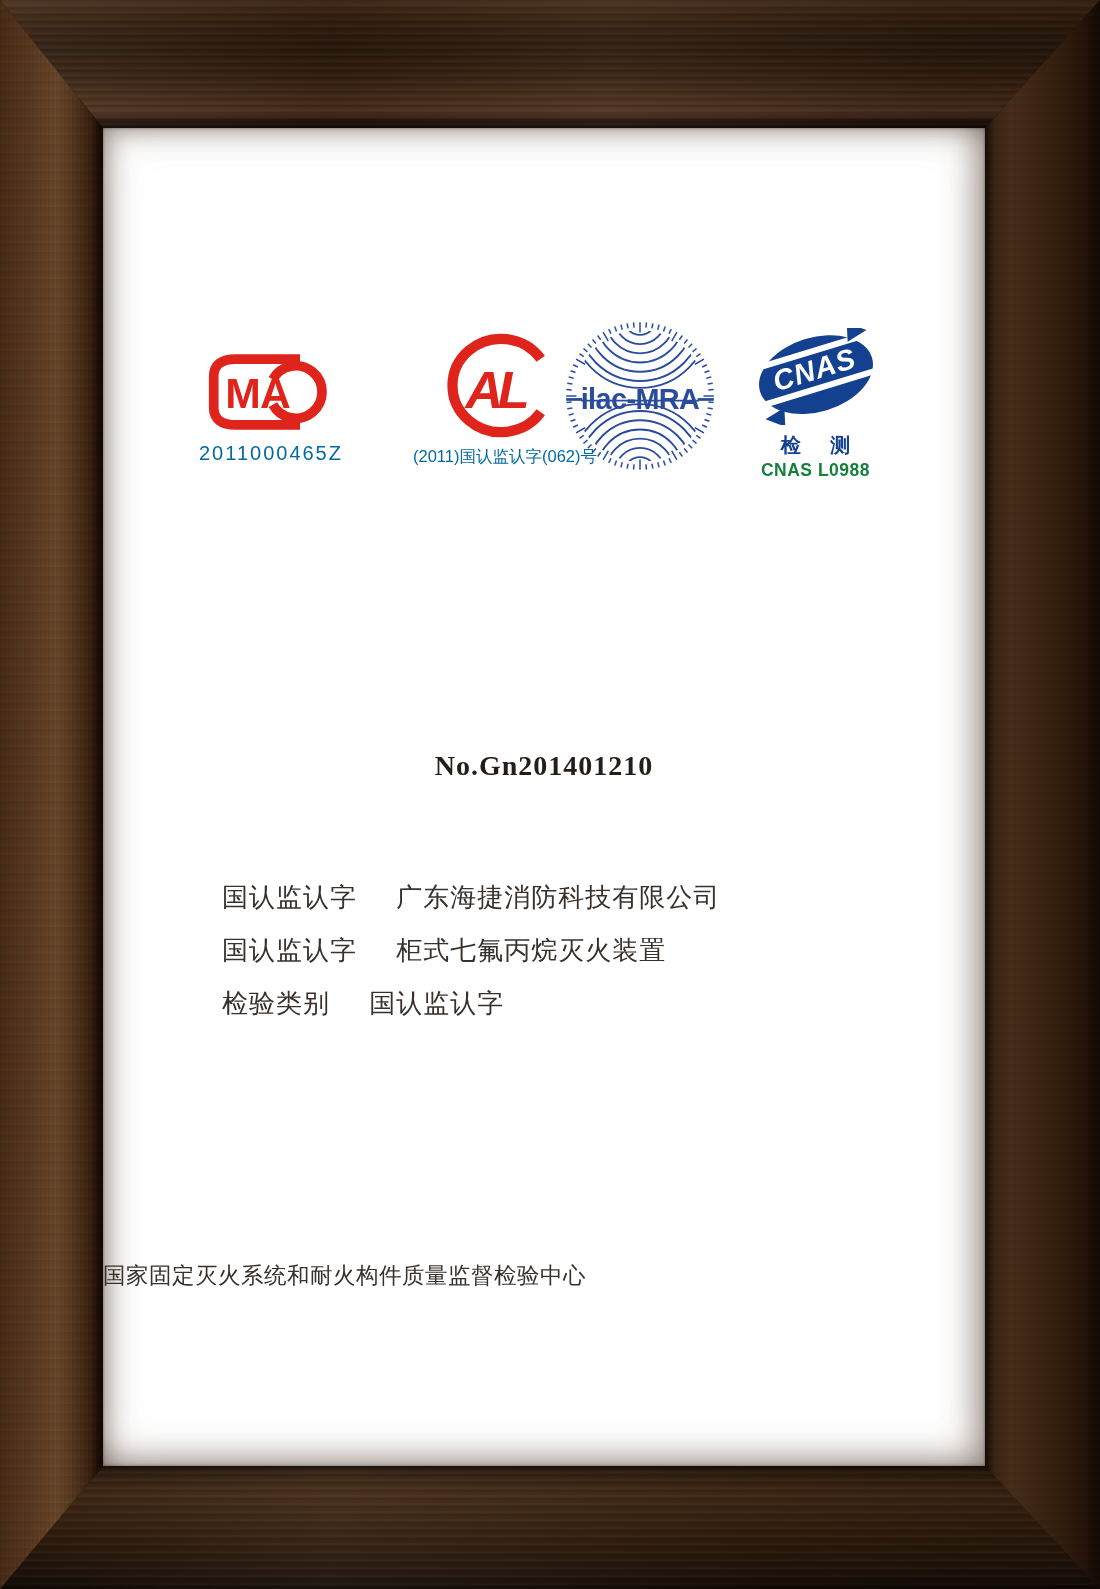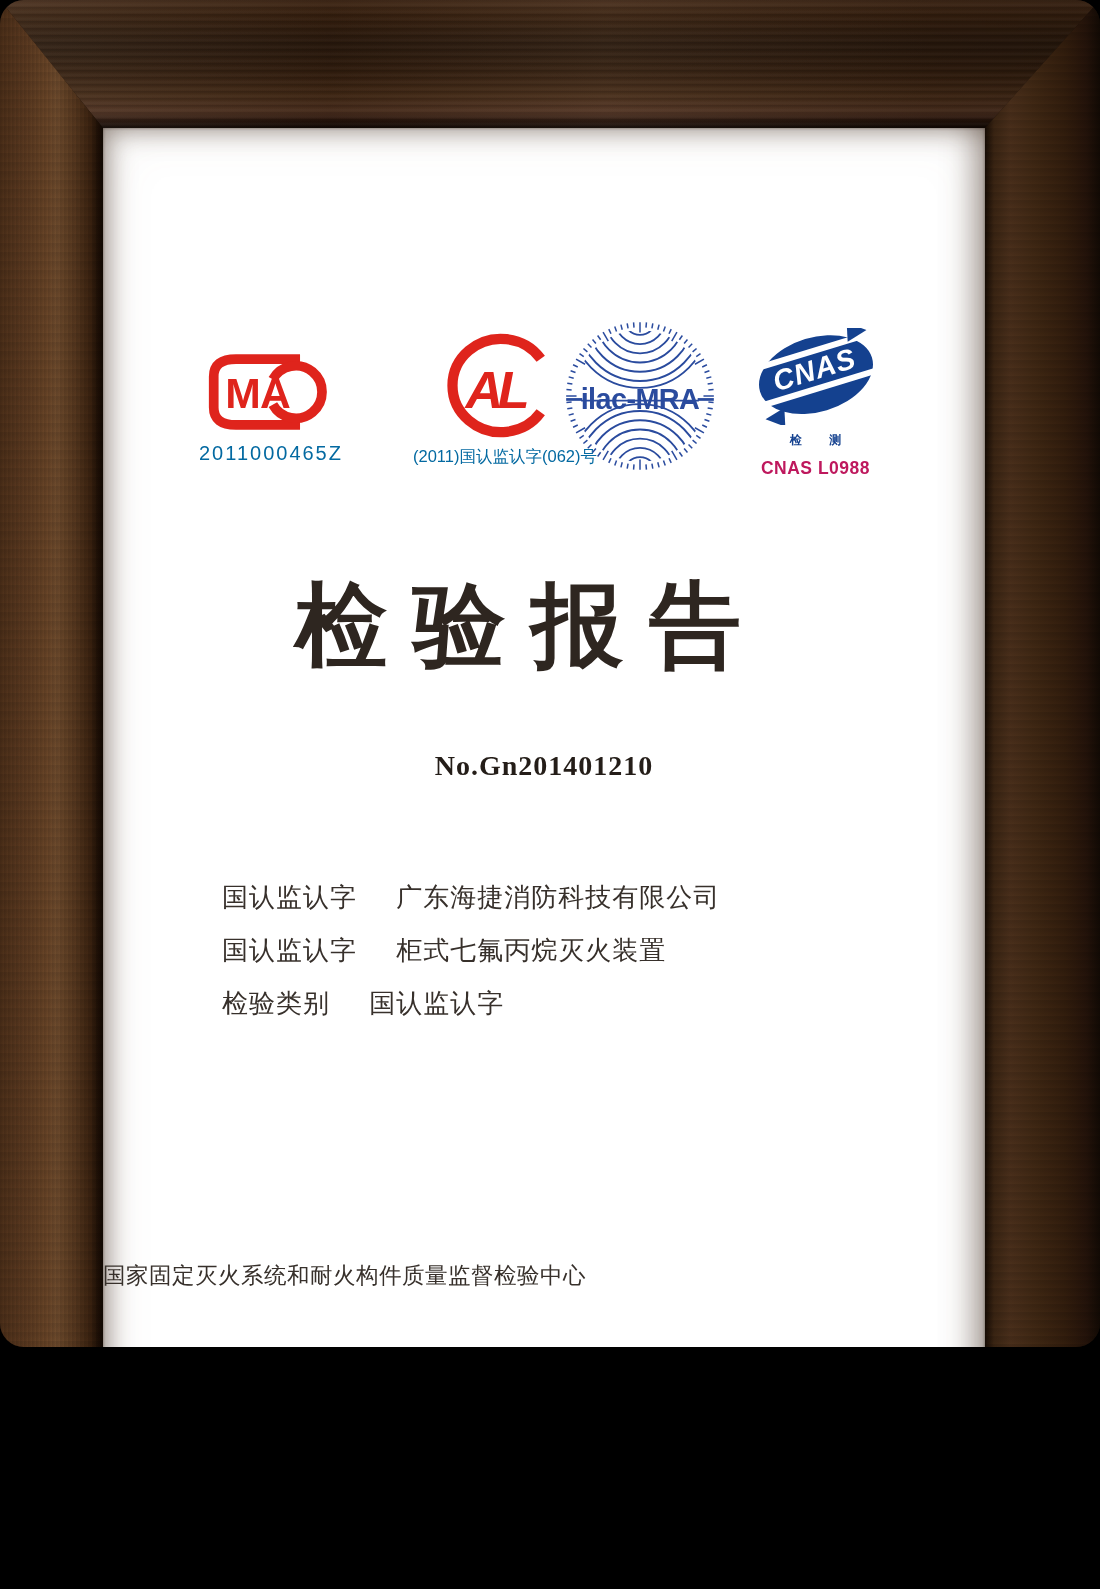--- a/index.html
+++ b/index.html
@@ -1,20 +1,19 @@
 <!DOCTYPE html>
 <html><head>
 <meta charset="utf-8">
 <style>
   html,body{margin:0;padding:0;background:#000;}
   .scene{
-    position:relative;width:1100px;height:1347px;overflow:hidden;
+    position:relative;width:1100px;height:1589px;overflow:hidden;
     background:#120a05;
     font-family:"Liberation Sans","DejaVu Sans",sans-serif;
-    border-radius:24px;
   }
   
   .frame-piece{position:absolute;}
   .frame-top{
     left:0;top:0;width:1100px;height:128px;
     clip-path:polygon(0 0,1100px 0,985px 128px,103px 128px);
     background-image:
       repeating-linear-gradient(180deg, rgba(0,0,0,0.12) 0px, rgba(0,0,0,0.12) 1px, rgba(0,0,0,0) 3px, rgba(255,255,255,0.03) 5px, rgba(0,0,0,0) 7px),
       linear-gradient(90deg, rgba(255,255,255,0.06) 0%, rgba(0,0,0,0.10) 30%, rgba(255,255,255,0.04) 55%, rgba(0,0,0,0.16) 85%, rgba(0,0,0,0.22) 100%),
       linear-gradient(180deg, #4a2f1c 0%, #39210f 12%, #2b1a0d 35%, #331e0e 55%, #452a16 75%, #4f3120 88%, #241209 95%, #140a05 100%);
@@ -60,25 +59,25 @@
   .stamp-cal{left:262px;top:205px;width:176px;margin-left:48px;}
   .stamp-ilac{left:462px;top:193px;width:150px;height:150px;}
   .stamp-cnas{left:640px;top:200px;width:145px;}
   .stamp .code-red{
     position:relative;display:block;margin-top:4px;
     color:#0369a1;font-size:20px;letter-spacing:2px;font-weight:500;white-space:nowrap;
   }
   .stamp-cal .code-red{font-size:16.5px;letter-spacing:0;}
   .cn-blue{
     position:relative;display:block;margin-top:3px;
-    color:#14418f;font-size:12px;letter-spacing:12px;font-weight:bold;text-indent:12px;white-space:nowrap;
+    color:#14418f;font-size:20px;letter-spacing:12px;font-weight:bold;text-indent:12px;white-space:nowrap;
   }
   .code-blue{
-    position:relative;display:block;margin-top:9px;
-    color:#be185d;font-size:17.5px;font-weight:bold;letter-spacing:0.5px;white-space:nowrap;
+    position:relative;display:block;margin-top:1px;
+    color:#15803d;font-size:17.5px;font-weight:bold;letter-spacing:0.5px;white-space:nowrap;
   }
   .red-stroke{stroke:#df241c;fill:none;}
   .blue-stroke{stroke:#2a4b9e;fill:none;}
   .ilac-text{fill:#2a4b9e;font-family:"Liberation Sans","DejaVu Sans",sans-serif;font-weight:bold;}
   .cnas-ellipse{fill:#14418f;}
   .cnas-text{fill:#ffffff;font-family:"Liberation Sans","DejaVu Sans",sans-serif;font-weight:bold;font-style:italic;}
   .cma-text{fill:#df241c;font-family:"Liberation Sans","DejaVu Sans",sans-serif;font-weight:bold;}
   
   .title{
     left:0;top:445px;width:100%;text-align:center;
@@ -243,21 +242,20 @@
           <rect x="-10" y="61.5" width="160" height="6.5" fill="#ffffff"></rect>
           <path class="cnas-ellipse" d="M 118 6 L 136 20 L 113 26 Z"></path>
           <path class="cnas-ellipse" d="M 22 94 L 4 80 L 27 74 Z"></path>
           <text class="cnas-text" x="70" y="55" font-size="31" text-anchor="middle" letter-spacing="1">CNAS</text>
         </g>
       </svg>
       <span class="cn-blue">检 测</span>
       <span class="code-blue">CNAS L0988</span>
     </div>
 
-    <div class="title">检验报告</div>
     <div class="report-no">No.Gn201401210</div>
 
     <div class="fields">
       <div class="field-row">
         <span class="label">国认监认字</span>
         <span class="value">广东海捷消防科技有限公司</span>
       </div>
       <div class="field-row">
         <span class="label">国认监认字</span>
         <span class="value">柜式七氟丙烷灭火装置</span>

